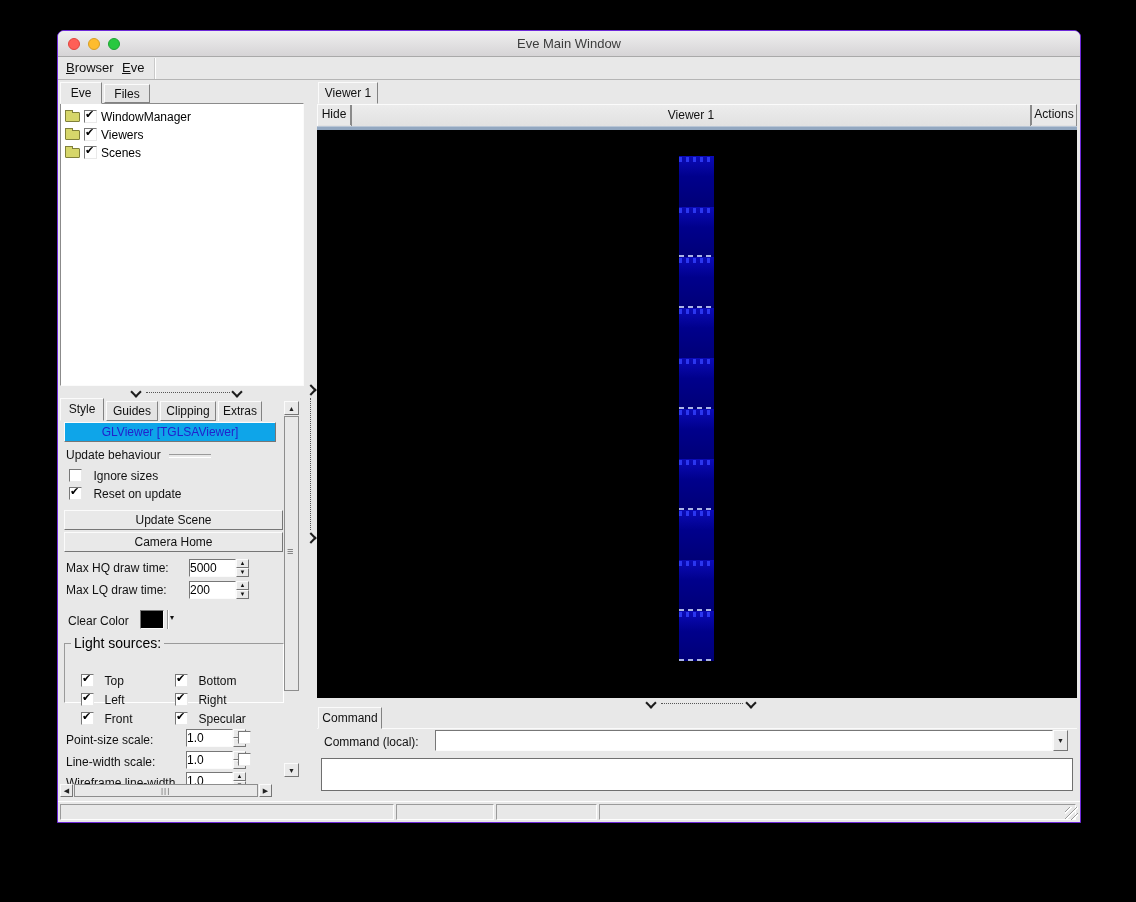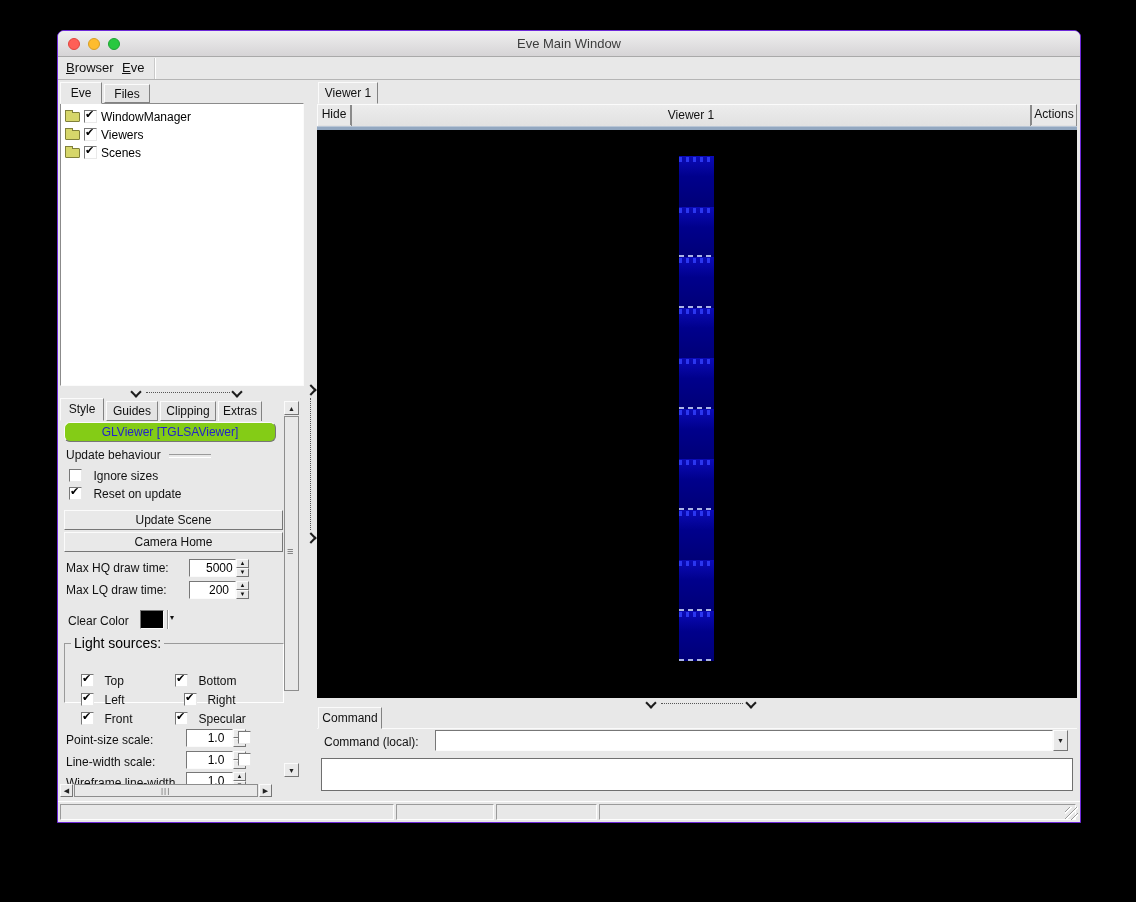--- a/index.html
+++ b/index.html
@@ -25,22 +25,22 @@
   .btn{border:1px solid;border-color:#fbfbfb #767676 #767676 #fbfbfb;background:#e9e9e9;
     box-sizing:border-box;text-align:center;font-size:12px;color:#111;}
   .tab{border:1px solid;border-color:#fbfbfb #828282 #e8e8e8 #fbfbfb;background:#e8e8e8;
     box-sizing:border-box;text-align:center;font-size:12px;color:#111;}
   .tab.off{border-bottom:1px solid #828282;background:#e4e4e4;}
   .cb{display:inline-block;width:13px;height:13px;background:#fff;border:1px solid;
     border-color:#777 #e9e9e9 #e9e9e9 #777;box-sizing:border-box;position:relative;vertical-align:middle;}
   .cb.on::after{content:"\2714";position:absolute;left:0px;top:-3px;font-size:11px;color:#000;}
   .lbl{font-size:12px;color:#111;white-space:nowrap;}
   .spin{display:flex;position:absolute;}
-  .spinval{width:47px;height:18px;line-height:16px;font-size:12px;text-align:center;padding-right:3px;
-    border:1px solid;border-color:#777 #fbfbfb #fbfbfb #777;background:#fff;box-sizing:border-box;padding-left:16px;}
+  .spinval{width:47px;height:18px;line-height:16px;font-size:12px;text-align:left;padding-right:3px;
+    border:1px solid;border-color:#777 #fbfbfb #fbfbfb #777;background:#fff;box-sizing:border-box;}
   .spinb{width:13px;height:18px;display:flex;flex-direction:column;}
   .sb{flex:1;border:1px solid;border-color:#fbfbfb #767676 #767676 #fbfbfb;background:#e9e9e9;
     box-sizing:border-box;font-size:6px;line-height:7px;text-align:center;color:#111;}
   .chev-d{position:absolute;width:6px;height:6px;border-right:2px solid #1c1c1c;border-bottom:2px solid #1c1c1c;
     transform:rotate(45deg);}
   .chev-r{position:absolute;width:6px;height:6px;border-right:2px solid #1c1c1c;border-bottom:2px solid #1c1c1c;
     transform:rotate(-45deg);}
   .dot-h{position:absolute;border-top:1px dotted #555;}
   .dot-v{position:absolute;border-left:1px dotted #555;}
   .sc-ar{position:absolute;background:#e9e9e9;border:1px solid;border-color:#fbfbfb #767676 #767676 #fbfbfb;
@@ -131,21 +131,21 @@
     <div class="chev-d" style="left:175px;top:2px;"></div>
     <div class="dot-h" style="left:88px;top:6px;width:84px;"></div>
   </div>
 
   <div class="abs tab" style="left:2px;top:367px;width:44px;height:23px;line-height:21px;z-index:2;">Style</div>
   <div class="abs tab off" style="left:48px;top:370px;width:52px;height:20px;line-height:19px;">Guides</div>
   <div class="abs tab off" style="left:102px;top:370px;width:56px;height:20px;line-height:19px;">Clipping</div>
   <div class="abs tab off" style="left:160px;top:370px;width:44px;height:36px;line-height:19px;">Extras</div>
 
   <div id="epanel" class="abs">
-    <div class="btn" style="position:absolute;left:4px;top:1px;width:212px;height:20px;line-height:18px;color:#2222cc;background:#84cc16;border-radius:6px;">GLViewer [TGLSAViewer]</div>
+    <div class="btn" style="position:absolute;left:4px;top:1px;width:212px;height:20px;line-height:18px;color:#2222cc;background:#0ea5e9;">GLViewer [TGLSAViewer]</div>
 
     <div class="lbl" style="position:absolute;left:6px;top:27px;">
       <span>Update behaviour</span><span class="grpline"></span>
     </div>
     <div style="position:absolute;left:9px;top:45px;">
       <span class="cb"></span>
       <span class="lbl" style="margin-left:7px;">Ignore sizes</span>
     </div>
     <div style="position:absolute;left:9px;top:63px;">
       <span class="cb on"></span>
@@ -182,21 +182,21 @@
       <legend>Light sources:</legend>
       <div style="position:absolute;left:16px;top:20px;">
         <span class="cb on"></span>
         <span class="lbl" style="margin-left:6px;">Top</span></div>
       <div style="position:absolute;left:110px;top:20px;">
         <span class="cb on"></span>
         <span class="lbl" style="margin-left:6px;">Bottom</span></div>
       <div style="position:absolute;left:16px;top:39px;">
         <span class="cb on"></span>
         <span class="lbl" style="margin-left:6px;">Left</span></div>
-      <div style="position:absolute;left:119px;top:39px;">
+      <div style="position:absolute;left:110px;top:39px;">
         <span class="cb on"></span>
         <span class="lbl" style="margin-left:6px;">Right</span></div>
       <div style="position:absolute;left:16px;top:58px;">
         <span class="cb on"></span>
         <span class="lbl" style="margin-left:6px;">Front</span></div>
       <div style="position:absolute;left:110px;top:58px;">
         <span class="cb on"></span>
         <span class="lbl" style="margin-left:6px;">Specular</span></div>
     </fieldset>
 

